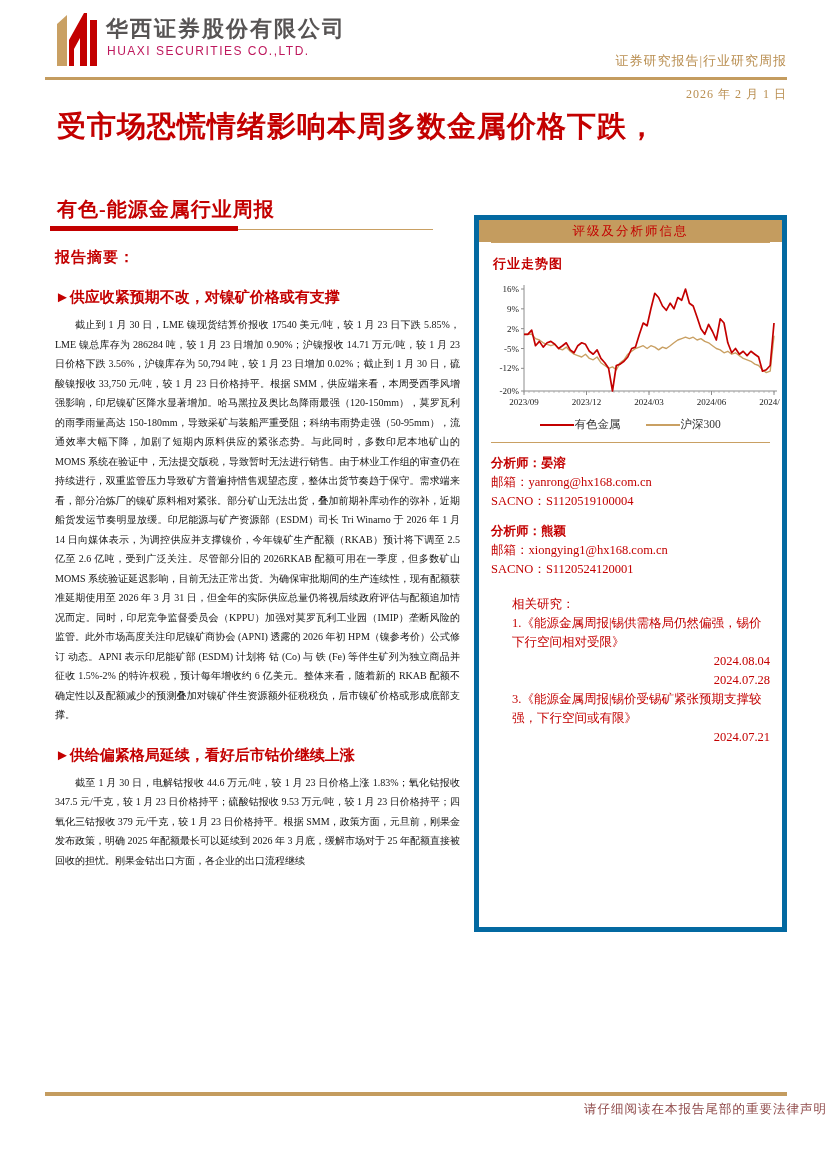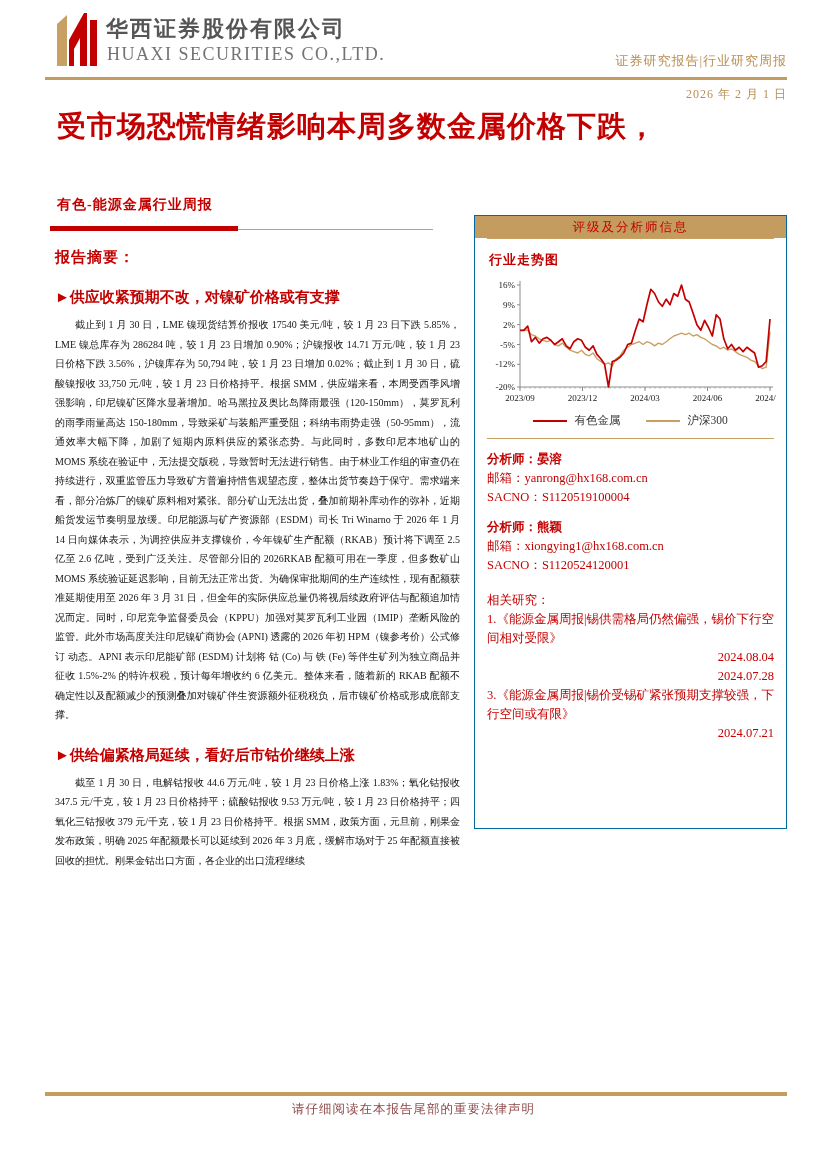--- a/index.html
+++ b/index.html
@@ -2,59 +2,59 @@
 <html><head>
 <meta charset="utf-8">
 <style>
   * { margin:0; padding:0; box-sizing:border-box; }
   body { background:#ffffff; font-family:"Liberation Serif","DejaVu Serif",serif; }
   .page { position:relative; width:827px; height:1169px; background:#fff; overflow:hidden; margin:0 auto; }
 
   
   .logo { position:absolute; left:57px; top:8px; width:40px; height:58px; }
   .company-cn { position:absolute; left:106px; top:14px; font-size:22px; font-weight:bold; color:#575454; letter-spacing:2px; font-family:"Liberation Sans","DejaVu Sans",sans-serif; }
-  .company-en { position:absolute; left:107px; top:44px; font-size:18px; color:#737373; letter-spacing:1.5px; font-family:Liberation Serif, serif; }
+  .company-en { position:absolute; left:107px; top:44px; font-size:12px; color:#be185d; letter-spacing:1.5px; font-family:Liberation Sans, sans-serif; }
   .report-tag { position:absolute; right:40px; top:52px; font-size:13px; color:#b98e50; letter-spacing:1px; }
   .header-rule { position:absolute; left:45px; top:77px; width:742px; height:3px; background:#c49c5f; }
   .report-date { position:absolute; right:40px; top:86px; font-size:12px; color:#b98e50; letter-spacing:1px; }
 
   
   .title { position:absolute; left:57px; top:104px; width:730px; color:#c30000; font-weight:bold; font-size:29px; line-height:45px; letter-spacing:1px; }
-  .subtitle { position:absolute; left:57px; top:196px; font-size:14px; font-weight:bold; color:#c30000; letter-spacing:1px; }
+  .subtitle { position:absolute; left:57px; top:196px; font-size:20px; font-weight:bold; color:#c30000; letter-spacing:1px; }
   .subtitle-rule { position:absolute; left:50px; top:226px; width:383px; display:flex; align-items:flex-end; }
   .subtitle-rule .bar { width:188px; height:5px; background:#c30000; }
   .subtitle-rule .thin { flex:1; height:1px; background:#c9a063; margin-bottom:1px; }
 
   
   .left-col { position:absolute; left:55px; top:248px; width:405px; }
   .summary-label { font-size:15px; font-weight:bold; color:#c30000; letter-spacing:1px; }
   .sec-heading { margin-top:20px; font-size:15px; font-weight:bold; color:#c30000; line-height:21px; }
   .sec-body { margin-top:7px; font-size:10px; line-height:19.5px; color:#141414; text-align:justify; text-indent:2em; }
   .section-2 { margin-top:10px; }
 
   
-  .sidebar { position:absolute; left:474px; top:215px; width:313px; height:614px; border:1px solid #0369a1; background:#fff; }
+  .sidebar { position:absolute; left:474px; top:215px; width:313px; height:717px; border:5px solid #0369a1; background:#fff; }
   .box-header { height:22px; line-height:22px; background:#c49c5f; color:#c30000; text-align:center; font-size:12.5px; letter-spacing:2px; }
   .box-body { padding:0 12px; }
   .rating { padding:14px 2px 12px 2px; font-size:13.5px; font-weight:bold; color:#c30000; letter-spacing:1px; }
   .divider { border:none; border-top:1px solid #c9a063; margin:0; }
   .chart-title { padding:12px 2px 8px 2px; font-size:13px; font-weight:bold; color:#c30000; letter-spacing:1px; }
   #trend-svg { display:block; }
   .legend { display:flex; justify-content:center; gap:26px; padding:4px 0 10px 0; align-items:center; }
-  .legend-item { display:flex; align-items:center; gap:7px; font-size:11.5px; color:#333; }
+  .legend-item { display:flex; align-items:center; font-size:11.5px; color:#333; }
   .legend-swatch { display:inline-block; width:34px; height:2px; }
   .analyst { margin-top:11px; font-size:12.5px; color:#c30000; line-height:19px; }
   .analyst .a-name { font-weight:bold; }
   .analyst .a-line { color:#c30000; }
-  .related { margin-top:16px; font-size:12.5px; color:#c30000; line-height:19px; }
+  .related { margin-top:16px; font-size:12.5px; color:#c30000; line-height:19px;margin-left:21px; }
   .rel-item .rel-date { text-align:right; }
 
   
   .footer-rule { position:absolute; left:45px; top:1092px; width:742px; height:4px; background:#c49c5f; }
-  .disclaimer { position:absolute; left:0; top:1101px; width:100%; text-align:center; font-size:12.5px; color:#8e4747; letter-spacing:1px; }
+  .disclaimer { position:absolute; left:0; top:1101px; width:100%; text-align:right; font-size:12.5px; color:#8e4747; letter-spacing:1px; }
 </style>
 </head>
 <body>
 
 <div class="page">
 
   <div class="logo">
     <svg width="40" height="58" viewBox="0 0 40 58" aria-hidden="true">
       <polygon points="0,16 10,7 10,58 0,58" fill="#c9a063"></polygon>
       <polygon points="12,58 12,32 27,5 30,5 30,58 23,58 23,30 17,41 17,58" fill="#c30000"></polygon>

